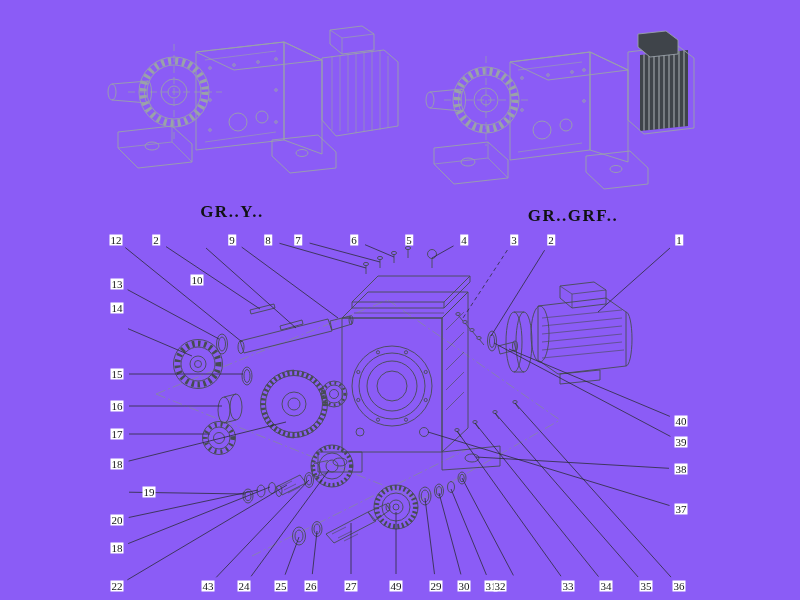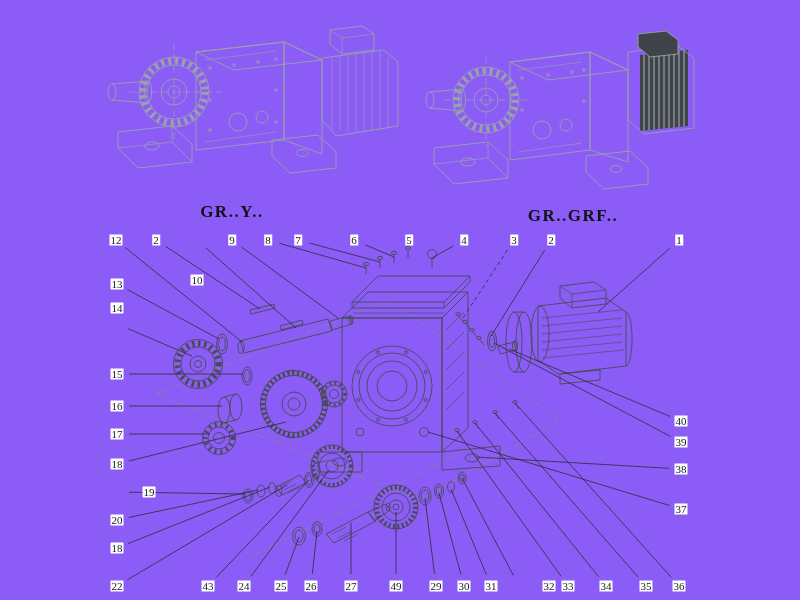--- a/index.html
+++ b/index.html
@@ -377,21 +377,21 @@
       <div class="callout" style="left: 117px; top: 586px;">22</div>
       <div class="callout" style="left: 208px; top: 586px;">43</div>
       <div class="callout" style="left: 244px; top: 586px;">24</div>
       <div class="callout" style="left: 281px; top: 586px;">25</div>
       <div class="callout" style="left: 311px; top: 586px;">26</div>
       <div class="callout" style="left: 351px; top: 586px;">27</div>
       <div class="callout" style="left: 396px; top: 586px;">49</div>
       <div class="callout" style="left: 436px; top: 586px;">29</div>
       <div class="callout" style="left: 464px; top: 586px; text-align: right;">30</div>
       <div class="callout" style="left: 491px; top: 586px;">31</div>
-      <div class="callout" style="left: 549px; top: 586px; text-align: right;">32</div>
+      <div class="callout" style="left: 500px; top: 586px; text-align: right;">32</div>
       <div class="callout" style="left: 568px; top: 586px;">33</div>
       <div class="callout" style="left: 606px; top: 586px;">34</div>
       <div class="callout" style="left: 646px; top: 586px;">35</div>
       <div class="callout" style="left: 679px; top: 586px;">36</div>
       <div class="callout" style="left: 681px; top: 509px;">37</div>
       <div class="callout" style="left: 681px; top: 469px;">38</div>
       <div class="callout" style="left: 681px; top: 442px;">39</div>
       <div class="callout" style="left: 681px; top: 421px;">40</div>
     </div>
 </div>

